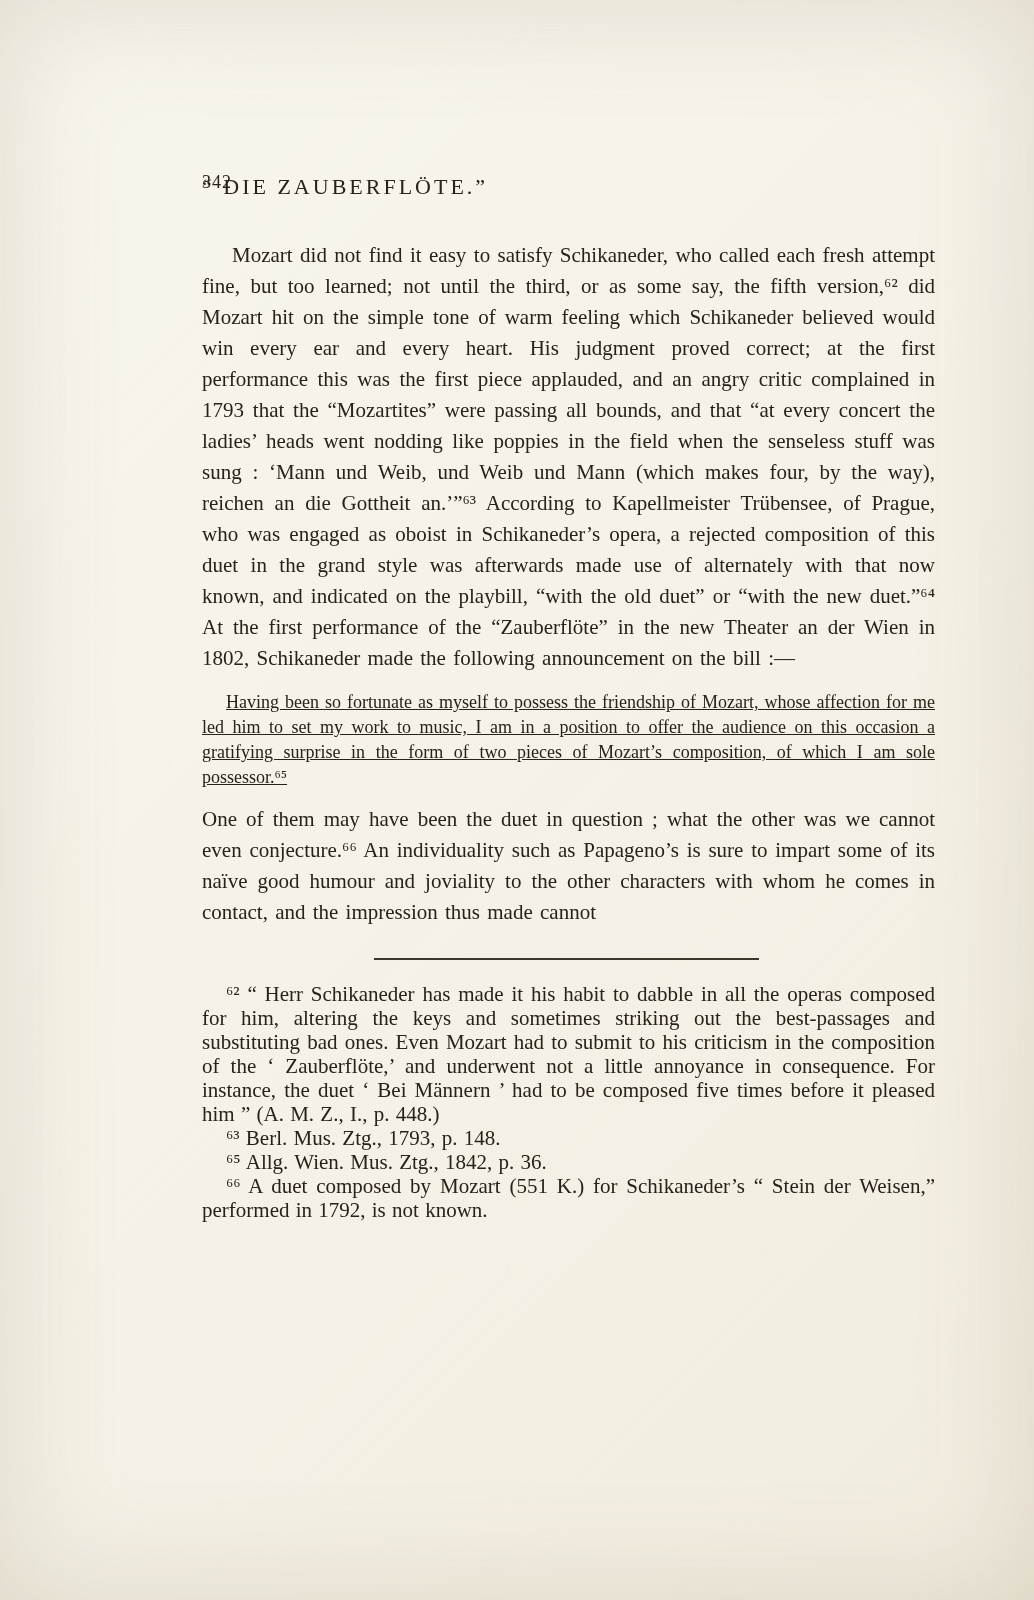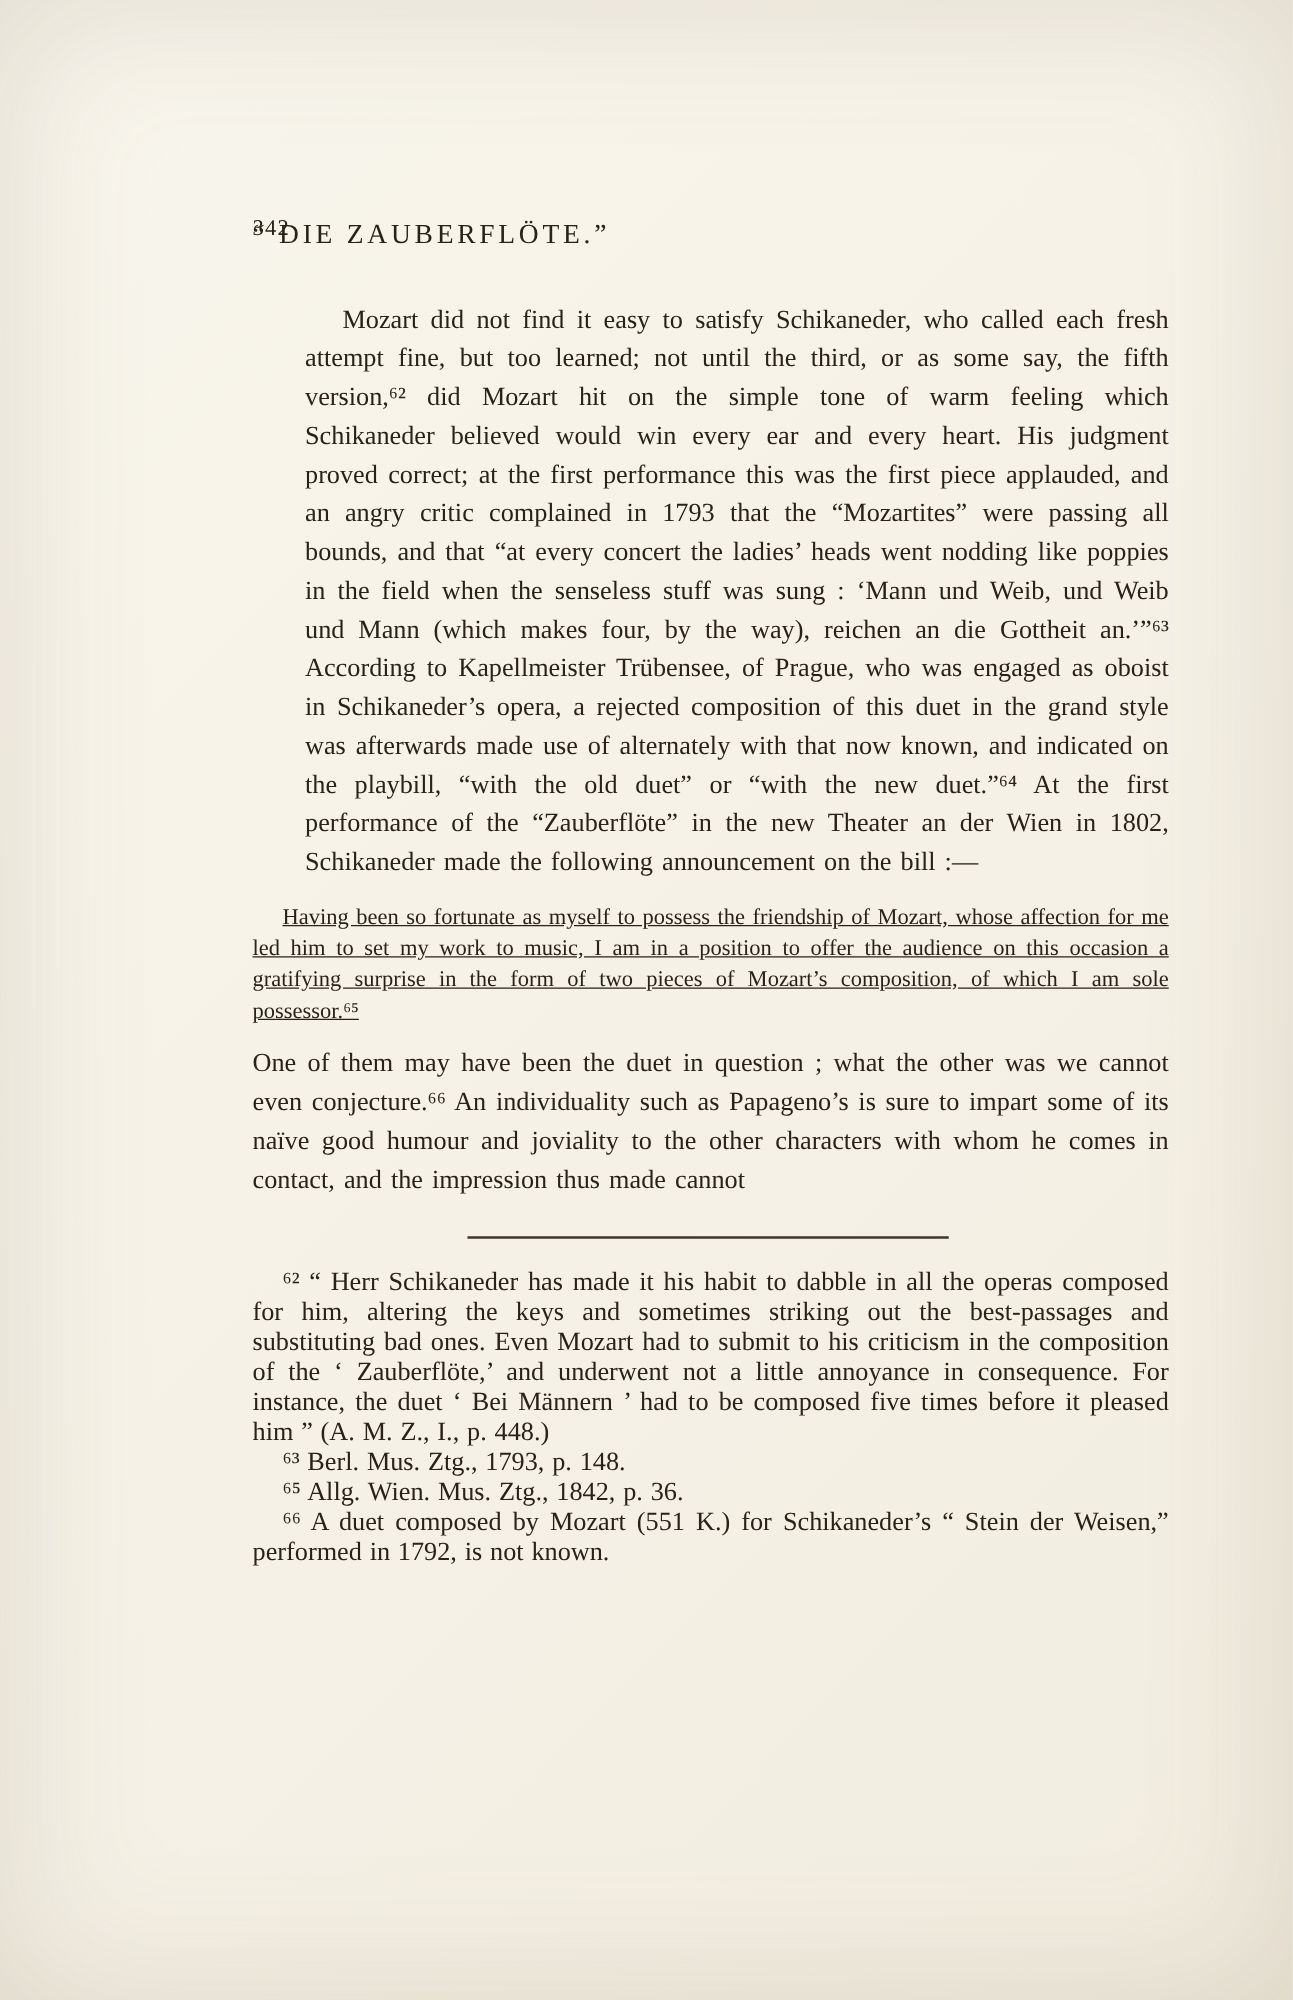--- a/index.html
+++ b/index.html
@@ -46,21 +46,21 @@
     padding-top: 2px;
   }
 
   .body-text p {
     font-size: 21px;
     line-height: 31px;
     text-align: justify;
     word-spacing: 2px;
   }
 
-  p.first-indent { text-indent: 30px; margin-left: 42px; }
+  p.first-indent { text-indent: 30px; }
 
   blockquote.announcement {
     font-size: 18px;
     line-height: 25px;
     text-align: justify;
     text-indent: 24px;
     margin: 16px 0 14px 0;
     word-spacing: 1px;
     text-decoration: underline;
   }

